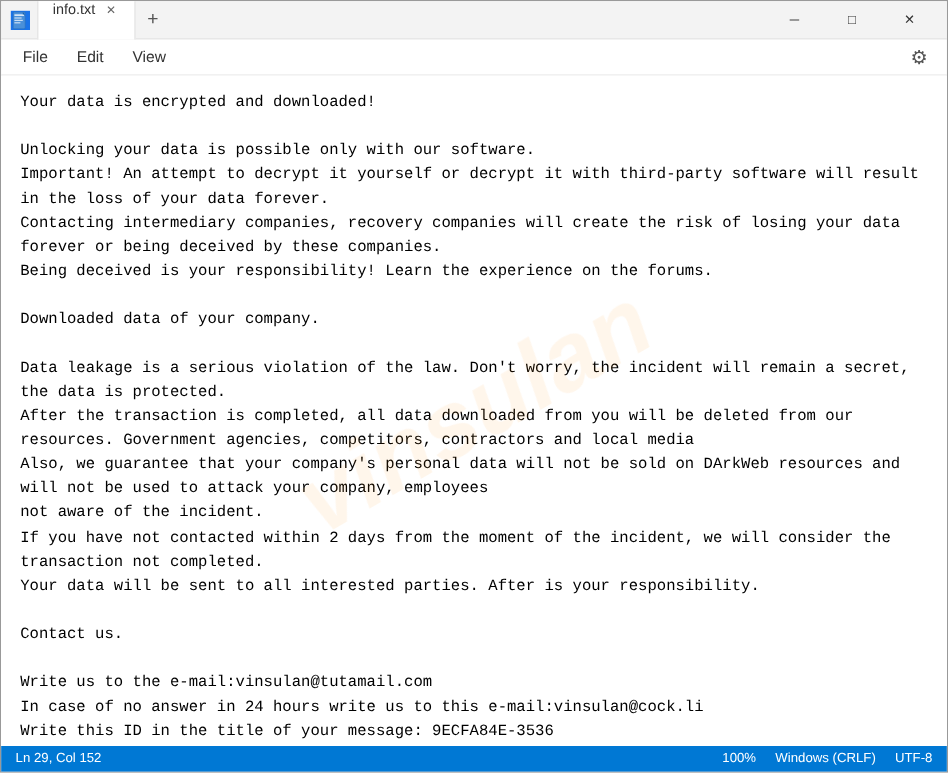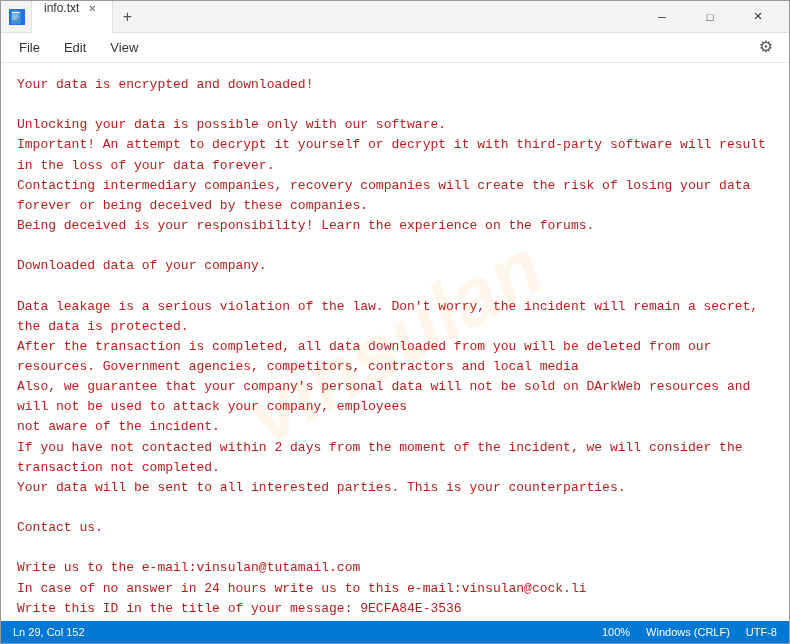--- a/index.html
+++ b/index.html
@@ -109,20 +109,21 @@
       color: #333;
       cursor: pointer;
       background: transparent;
     }
 
     
     .menu-bar {
       height: 30px;
       background: #ffffff;
       display: flex;
+      align-items: center;
       padding: 0 8px;
       border-bottom: 1px solid #e8e8e8;
       flex-shrink: 0;
       justify-content: space-between;
       gap: 17px;
     }
 
     .menu-items {
       display: flex;
       align-items: center;
@@ -182,21 +183,21 @@
 
     .text-content {
       position: relative;
       z-index: 1;
     }
 
     .text-line {
       font-family: 'Consolas', 'Courier New', monospace;
       font-size: 13px;
       line-height: 1.55;
-      color: #b91c1c;
+      color: #000000;
       white-space: pre-wrap;
       word-break: break-word;
     }
 
     .text-line.empty {
       height: 1.55em;
     }
 
     
     .status-bar {
@@ -279,21 +280,21 @@
           <div class="text-line">Contacting intermediary companies, recovery companies will create the risk of losing your data forever or being deceived by these companies.</div>
           <div class="text-line">Being deceived is your responsibility! Learn the experience on the forums.</div>
           <div class="text-line empty">&nbsp;</div>
           <div class="text-line">Downloaded data of your company.</div>
           <div class="text-line empty">&nbsp;</div>
           <div class="text-line">Data leakage is a serious violation of the law. Don't worry, the incident will remain a secret, the data is protected.</div>
           <div class="text-line">After the transaction is completed, all data downloaded from you will be deleted from our resources. Government agencies, competitors, contractors and local media</div>
           <div class="text-line">Also, we guarantee that your company's personal data will not be sold on DArkWeb resources and will not be used to attack your company, employees</div>
           <div class="text-line">not aware of the incident.</div>
           <div class="text-line">If you have not contacted within 2 days from the moment of the incident, we will consider the transaction not completed.</div>
-          <div class="text-line">Your data will be sent to all interested parties. This is your counterparties.</div>
+          <div class="text-line">Your data will be sent to all interested parties. After is your responsibility.</div>
           <div class="text-line empty">&nbsp;</div>
           <div class="text-line">Contact us.</div>
           <div class="text-line empty">&nbsp;</div>
           <div class="text-line">Write us to the e-mail:vinsulan@tutamail.com</div>
           <div class="text-line">In case of no answer in 24 hours write us to this e-mail:vinsulan@cock.li</div>
           <div class="text-line">Write this ID in the title of your message: 9ECFA84E-3536</div>
         </div>
     </div>
   </div>
 

